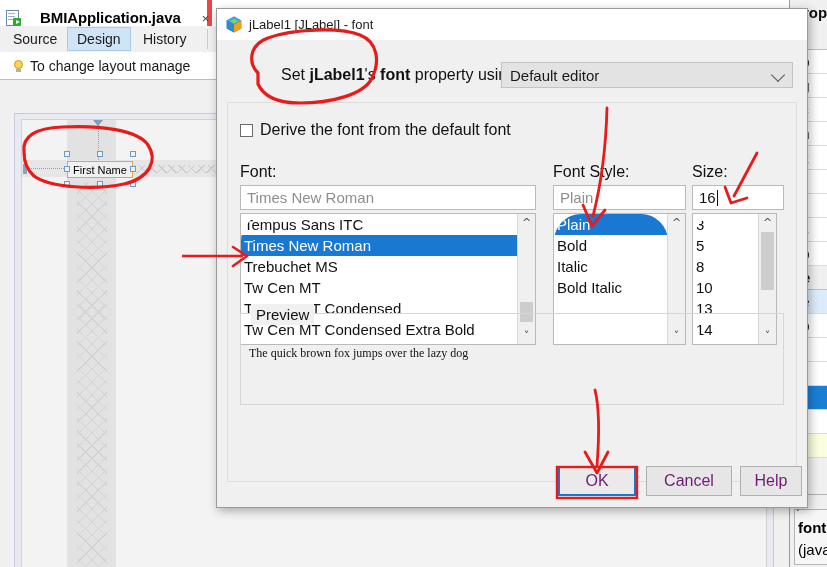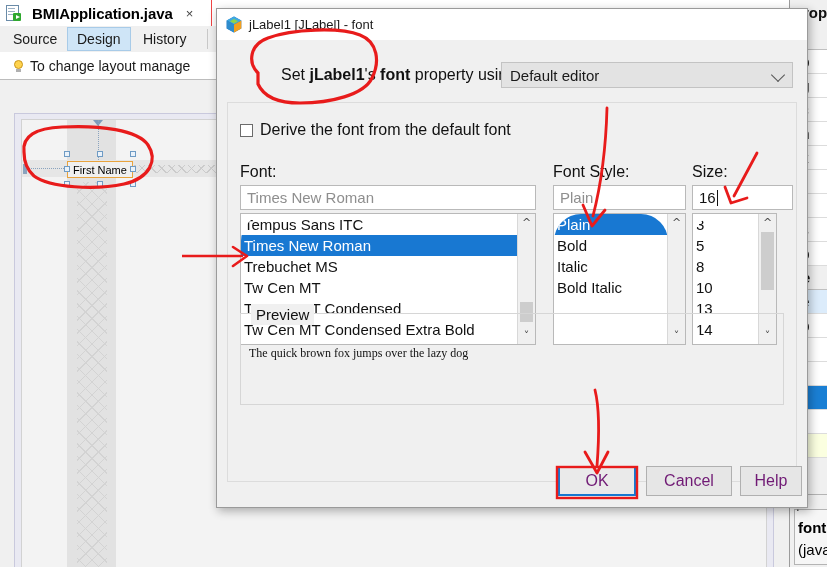--- a/index.html
+++ b/index.html
@@ -32,25 +32,25 @@
     left: 0; top: 0;
     width: 827px; height: 26px;
     background: #ffffff;
     border-bottom: 1px solid #a0a0a0;
   }
   .file-tab {
     position: absolute;
     left: 0; top: 0;
     height: 26px;
     display: flex;
-    align-items: center;
-    gap: 11px;
+    align-items: flex-end;
+    gap: 19px;
     padding: 0 6px 0 6px;
     background: #ffffff;
-    border-right: 1px solid #ef4444;
+    border-right: 5px solid #ef4444;
     box-sizing: border-box;
   }
   .file-tab .tab-title {
     font-weight: bold;
     font-size: 15px;
     color: #000;
     letter-spacing: -0.1px;
   }
   .file-tab .tab-close {
     font-size: 13px;
@@ -711,21 +711,21 @@
         <span class="cbx"></span>
         <span>Derive the font from the default font</span>
       </div>
 
       <div class="col-label" style="left:12px;  top:60px;">Font:</div>
       <div class="col-label" style="left:325px; top:60px;">Font Style:</div>
       <div class="col-label" style="left:464px; top:60px;">Size:</div>
 
       <div class="txtfield ghost" style="left:12px;  top:82px; width:296px;">Times New Roman</div>
       <div class="txtfield ghost" style="left:325px; top:82px; width:133px;">Plain</div>
-      <div class="txtfield value" style="left:464px; top:82px; width:101px;">
+      <div class="txtfield value" style="left:464px; top:82px; width:92px;">
         <span>16</span>
           <span class="caret"></span>
       </div>
 
       <div class="listbox" style="left:12px; top:110px; width:296px; height:132px;">
         <div class="items">
             <div class="litem">Tempus Sans ITC</div>
             <div class="litem sel">Times New Roman</div>
             <div class="litem">Trebuchet MS</div>
             <div class="litem">Tw Cen MT</div>

